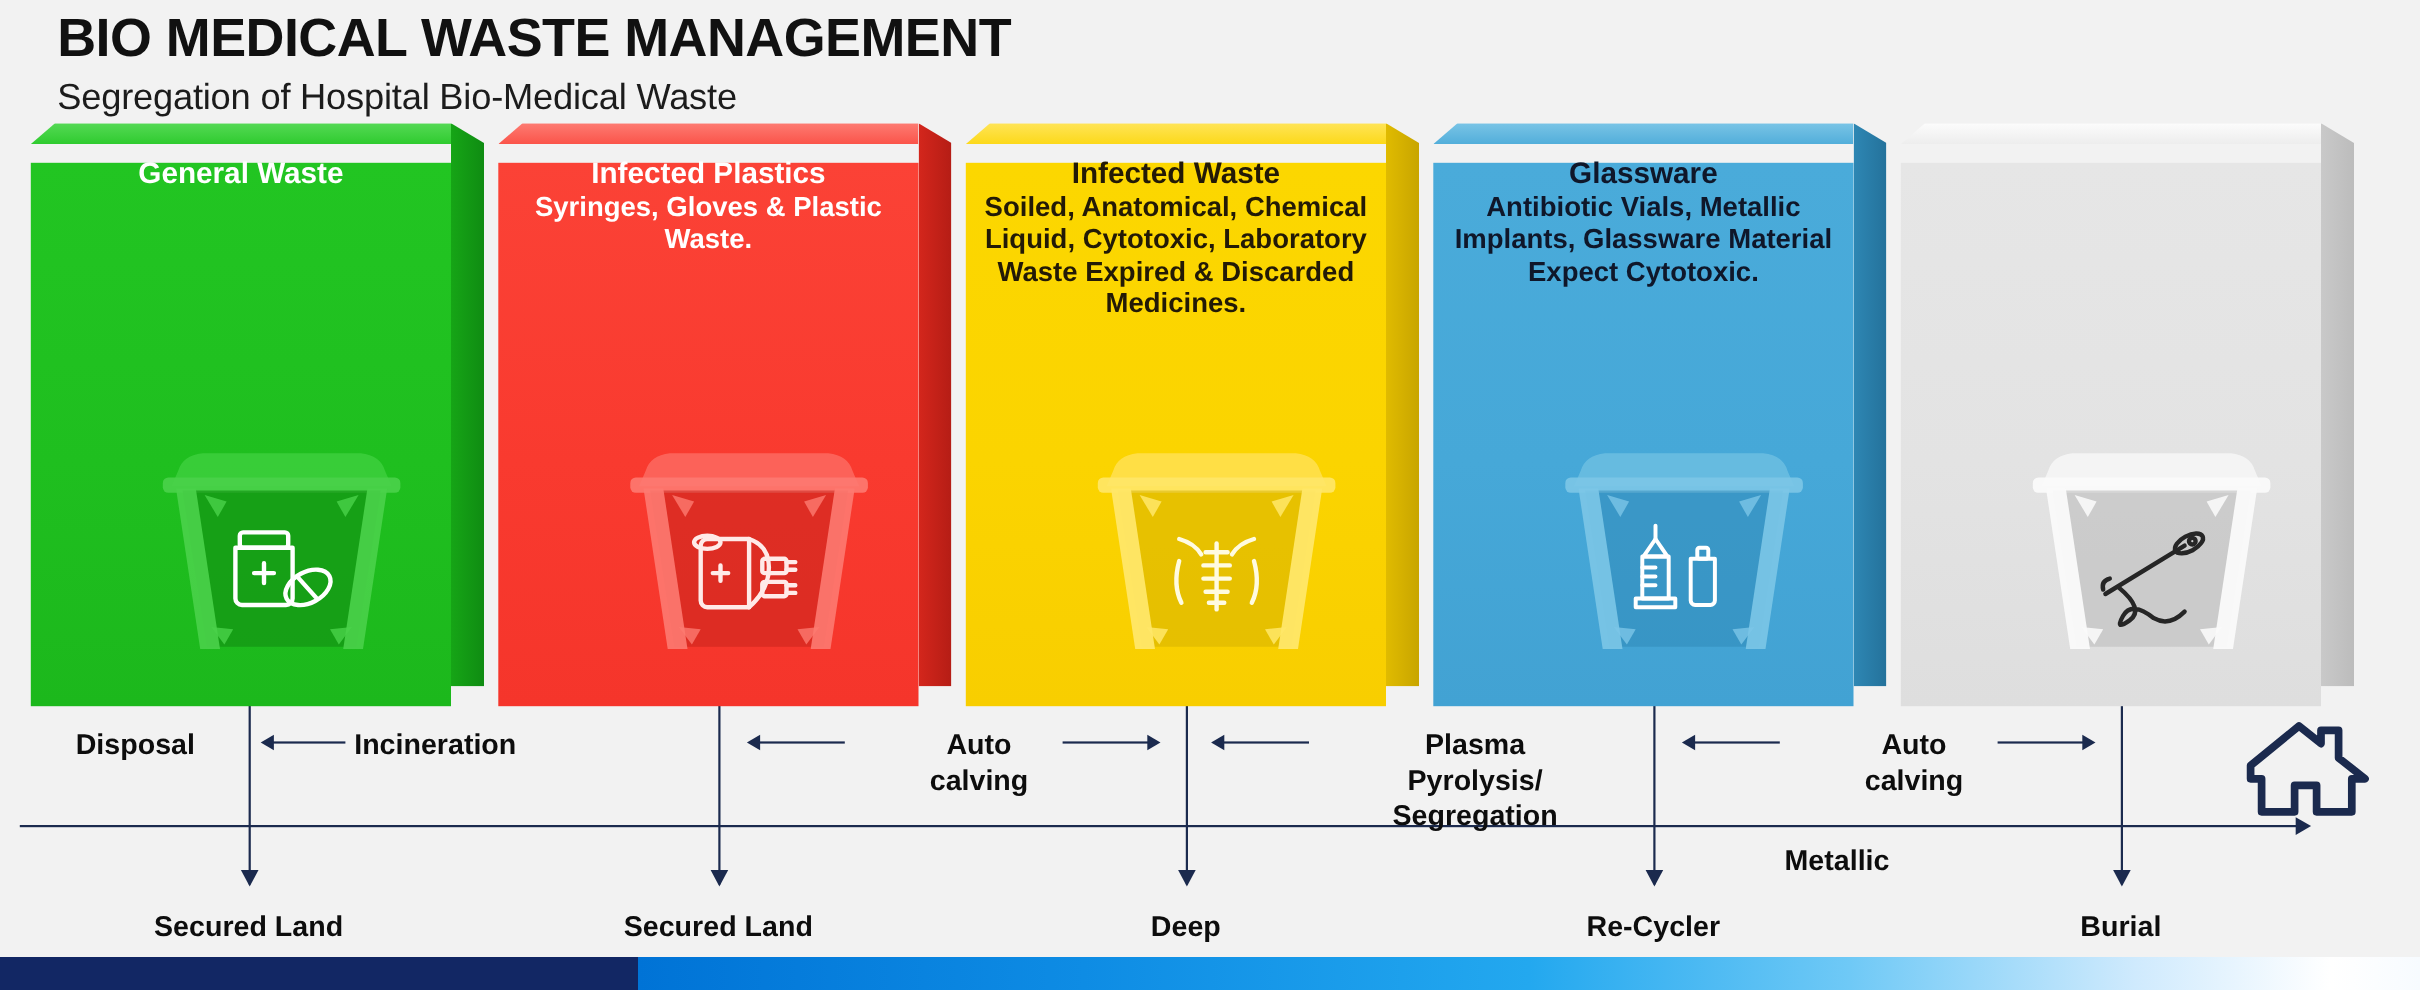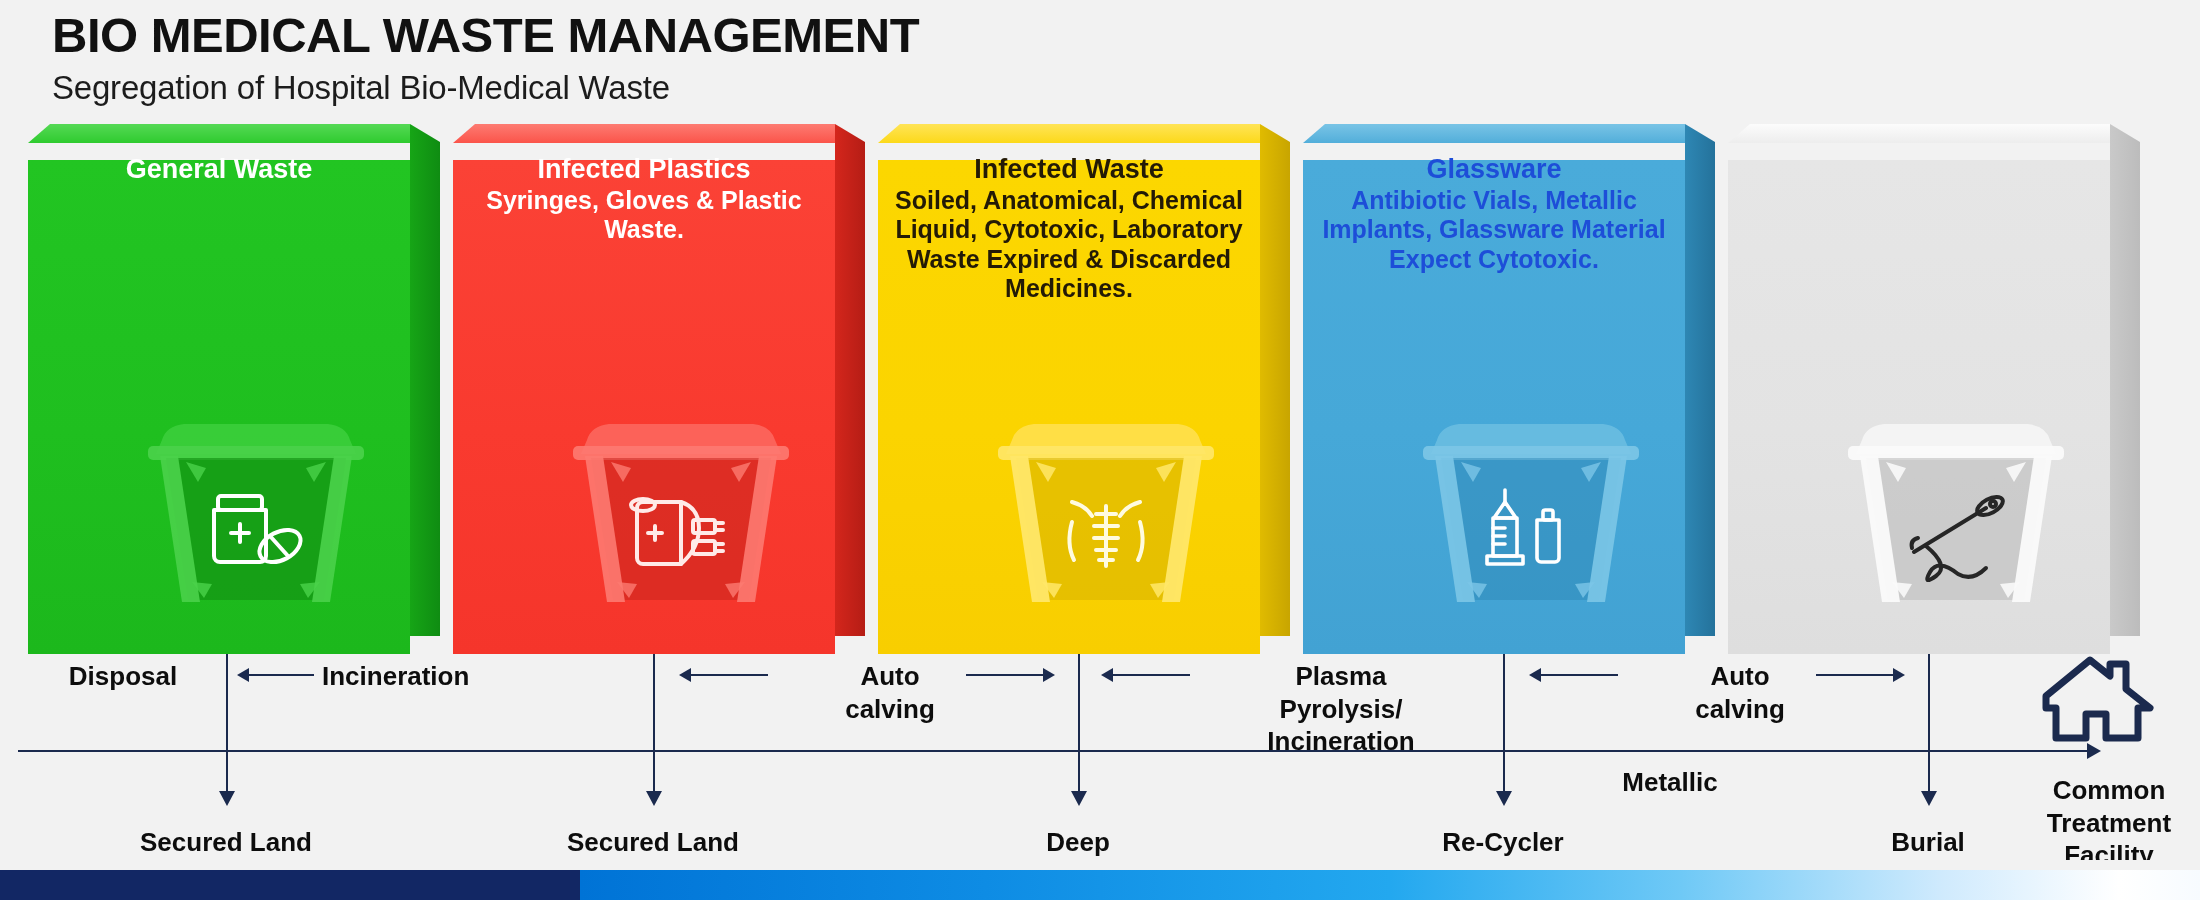--- a/index.html
+++ b/index.html
@@ -21,21 +21,21 @@
     text-align: right;
   }
   #sub-title {
     font-size: 33px; color: #1c1c1c; margin-top: 8px;
     letter-spacing: -0.2px; font-weight: 400;
   }
 
   
   #bins { position: absolute; left: 0; top: 126px; width: 2200px; height: 512px; }
   .bin-col {
-    position: absolute; top: 16px; width: 456px; height: 512px;
+    position: absolute; top: 4px; width: 456px; height: 512px;
   }
   .bin-box {
     position: absolute; left: 0; top: 18px; width: 382px; height: 494px;
     z-index: 2;
   }
   
   .bevel-top {
     position: absolute; left: 0; top: -18px; width: 382px; height: 19px;
     z-index: 3;
   }
@@ -210,21 +210,21 @@
           <path d="M164 113 h8 M164 120 h8 M164 134 h8 M164 141 h8"></path>
         </g>
       </svg>
     </div>
   </div>
 
   <div class="bin-col" style="left:1303px">
     <div class="bevel-top" style="background:linear-gradient(180deg,#79c4e6,#52aeda);clip-path:polygon(0 100%,22px 0,100% 0,100% 100%)"></div>
     <div class="bevel-side" style="background:linear-gradient(90deg,#2e87b4,#24729b);clip-path:polygon(0 0,100% 18px,100% 100%,0 100%)"></div>
     <div class="bin-box" style="background:linear-gradient(180deg,#4aabda,#46a8d8 55%,#42a2d3)"></div>
-    <div class="bin-text" style="color:#1d4ed8">
+    <div class="bin-text" style="color:#0f172a">
       <span class="bin-title">Glassware</span>
       <span class="bin-desc">Antibiotic Vials,
 Metallic Implants,
 Glassware Material
 Expect Cytotoxic.</span>
     </div>
     <div class="can">
       <svg width="260" height="200" viewBox="0 0 260 200">
         <path d="M36 30 Q40 16 58 14 L202 14 Q220 16 224 30 L230 44 L30 44 Z" fill="#6cbee2" opacity="0.85"></path>
         <rect x="22" y="36" width="216" height="14" rx="5" fill="#7cc6e7" opacity="0.9"></rect>
@@ -291,42 +291,39 @@
   <div class="proc-label" style="left:322px; top:22px; width:260px; text-align:left">Incineration</div>
 
   <div class="arrow-h left" style="left:690px; top:36px; width:78px"></div>
   <div class="proc-label" style="left:790px; top:22px; width:200px">Auto
 calving</div>
   <div class="arrow-h right" style="left:966px; top:36px; width:78px"></div>
 
   <div class="arrow-h left" style="left:1112px; top:36px; width:78px"></div>
   <div class="proc-label" style="left:1206px; top:22px; width:270px">Plasma
 Pyrolysis/
-Incineration</div>
+Segregation</div>
 
   <div class="arrow-h left" style="left:1540px; top:36px; width:78px"></div>
   <div class="proc-label" style="left:1640px; top:22px; width:200px">Auto
 calving</div>
   <div class="arrow-h right" style="left:1816px; top:36px; width:78px"></div>
 
   <div class="proc-label" style="left:1570px; top:128px; width:200px">Metallic</div>
 
   <div class="dest-label" style="left:96px; top:188px; width:260px">Secured Land
 Filling</div>
   <div class="dest-label" style="left:523px; top:188px; width:260px">Secured Land
 Filling</div>
   <div class="dest-label" style="left:978px; top:188px; width:200px">Deep
 Burial</div>
   <div class="dest-label" style="left:1383px; top:188px; width:240px">Re-Cycler</div>
   <div class="dest-label" style="left:1838px; top:188px; width:180px">Burial
 Pit</div>
 
-  <div class="dest-label" style="left:2018px; top:136px; width:182px">Common
-Treatment
-Facility</div>
 </div>
 
 <div id="house-icon">
   <svg width="116" height="92" viewBox="0 0 116 92">
     <path d="M6 44 L50 8 L70 24 L70 12 L86 12 L86 37 L110 56 L98 56 L98 86 L66 86 L66 62 L46 62 L46 86 L16 86 L16 56 L6 56 Z" fill="none" stroke="#1b2a4e" stroke-width="7" stroke-linejoin="round" stroke-linecap="round"></path>
   </svg>
 </div>
 
 <div id="bottom-white"></div>
 <div id="bottom-bar">

